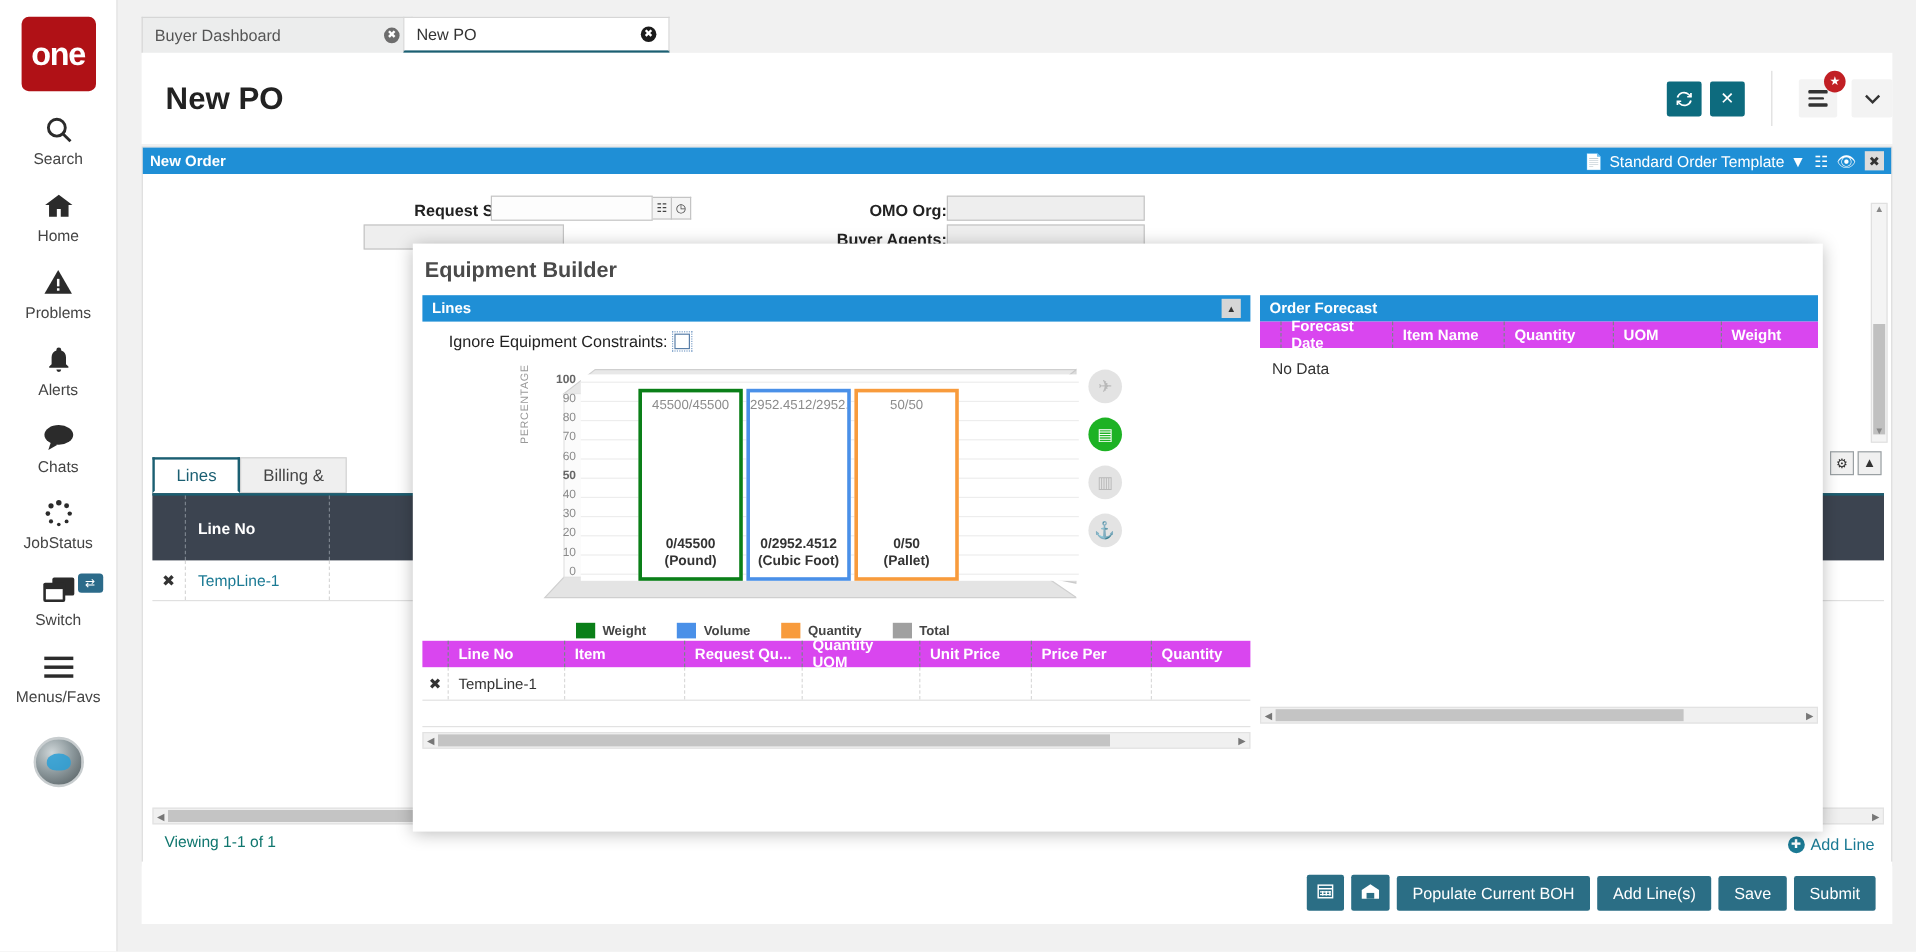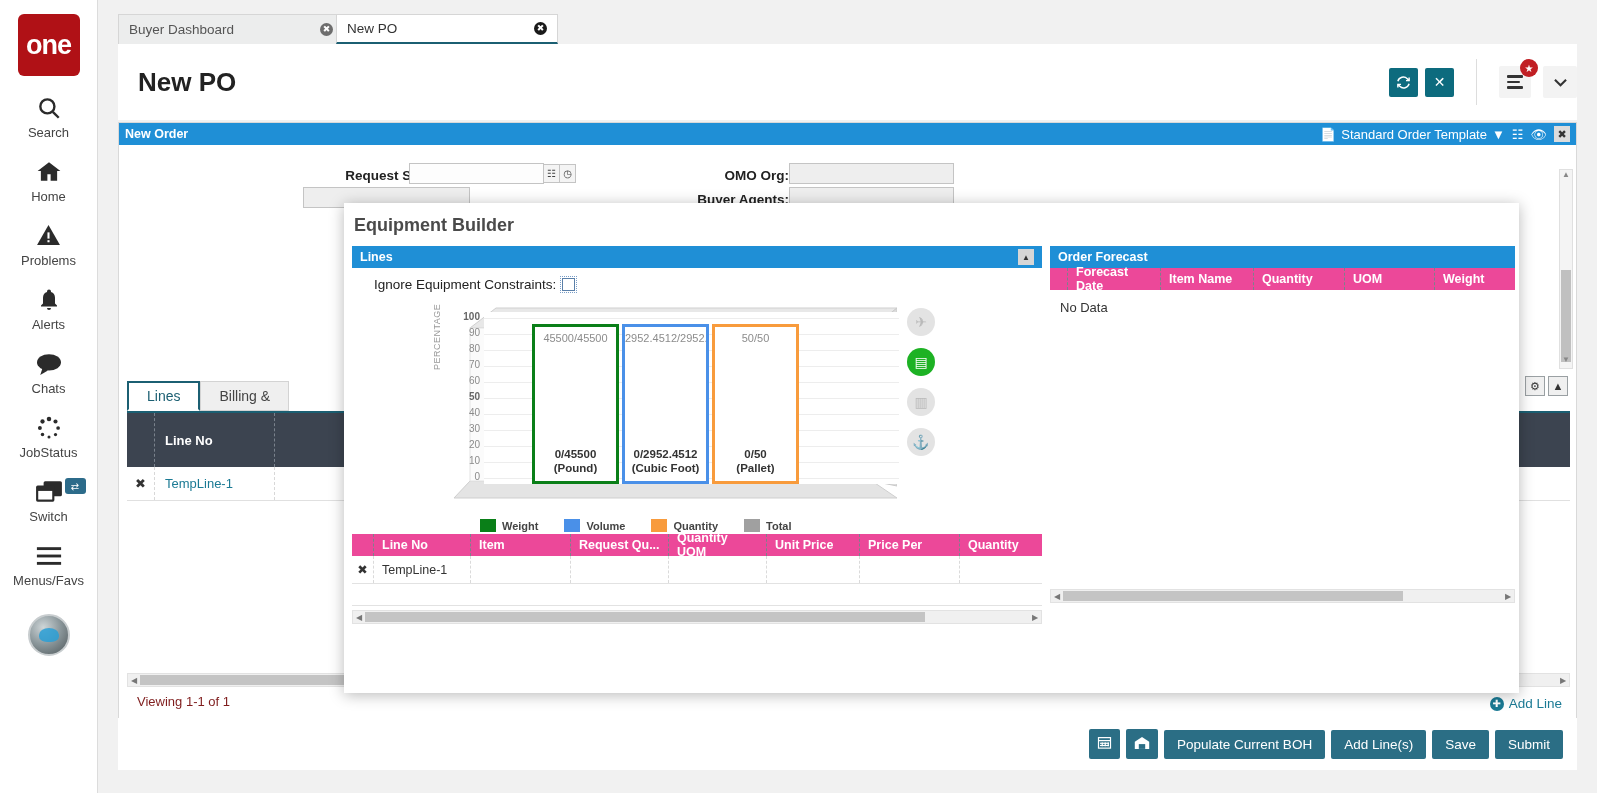--- a/index.html
+++ b/index.html
@@ -116,21 +116,21 @@
     align-items:center;justify-content:center;font-size:11px;color:#333;cursor:pointer; }
   .grid-head { position:absolute; left:8px; top:288px; width:1443px; height:56px;
     background:#3c4450; border-top:2px solid #1b5f72; display:flex; }
   .gh-cell { display:flex; align-items:center; padding:0 10px; color:#fff; font-size:13px;
     font-weight:bold; border-right:1px dashed #7a828c; }
   .grid-row { position:absolute; left:8px; top:344px; width:1443px; height:34px; display:flex;
     border-bottom:1px solid #e0e0e0; }
   .gr-cell { display:flex; align-items:center; padding:0 10px; font-size:13px; color:#1b7a94;
     border-right:1px dashed #d8d8d8; position:relative; }
 
-  .viewing { position:absolute; left:18px; bottom:12px; font-size:13px; color:#7f1d1d; }
+  .viewing { position:absolute; left:18px; bottom:12px; font-size:13px; color:#0f766e; }
   .addline { position:absolute; right:14px; bottom:10px; display:flex; align-items:center; gap:5px;
     font-size:13.5px; color:#1b7a94; cursor:pointer; }
   .addline .plus { width:14px;height:14px;border-radius:50%;background:#1b7a94;color:#fff;
     font-size:10px; display:flex;align-items:center;justify-content:center; }
 
   
   .vscroll { position:absolute; right:3px; top:24px; width:14px; height:200px; background:#f4f4f4;
     border:1px solid #e0e0e0; }
   .vs-arrow { height:13px; text-align:center; font-size:8px; color:#888; }
   .vs-thumb { position:absolute; left:1px; right:1px; top:100px; height:92px; background:#c0c0c0; }
@@ -176,21 +176,21 @@
   .legend { position:absolute; left:128px; bottom:-4px; display:flex; gap:26px; align-items:center; }
   .lg { display:flex; align-items:center; gap:6px; font-size:11px; font-weight:bold; color:#444; }
   .lg i { width:16px; height:13px; display:block; }
 
   .modes { position:absolute; left:555px; top:10px; display:flex; flex-direction:column; gap:12px; }
   .mode { width:28px;height:28px;border-radius:50%;background:#e3e3e3;color:#b9b9b9;
     display:flex;align-items:center;justify-content:center; font-size:14px; cursor:pointer; }
   .mode.active { background:#1db224; color:#fff; }
 
   
-  .dgrid-head { display:flex; height:22px; background:#ec4899; margin-top:6px; }
+  .dgrid-head { display:flex; height:22px; background:#d946ef; margin-top:6px; }
   .dgh { display:flex; align-items:center; padding:0 8px; color:#fff; font-size:12.5px;
     font-weight:bold; border-right:1px dashed #7a828c; }
   .dgrid-row { display:flex; height:28px; border-bottom:1px solid #e2e2e2; }
   .dgr { display:flex; align-items:center; padding:0 8px; font-size:12.5px; color:#333;
     border-right:1px dashed #dadada; }
   .dgrid-empty { height:22px; border-bottom:1px solid #e2e2e2; }
 
   .filter-row { display:flex; align-items:center; gap:5px; font-size:13px; color:#333;
     padding:4px 0 8px 12px; }
   .filter-row a { color:#1b7a94; text-decoration:none; cursor:pointer; }

